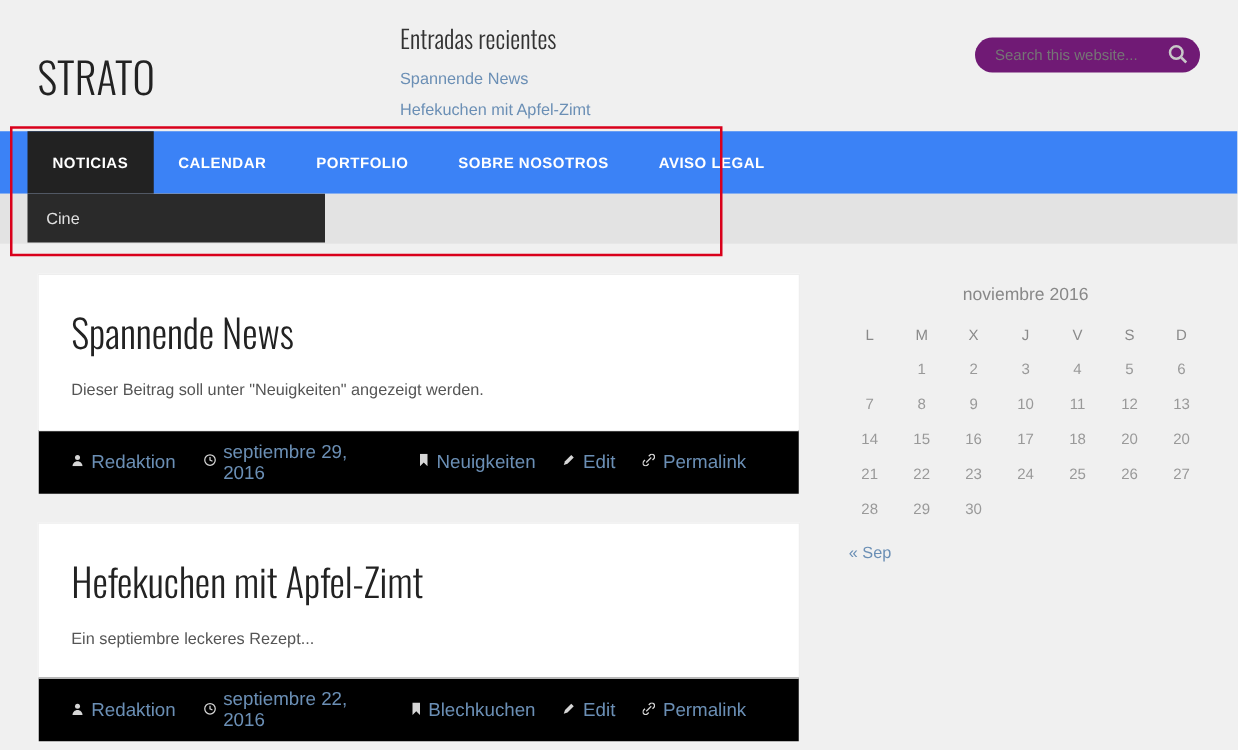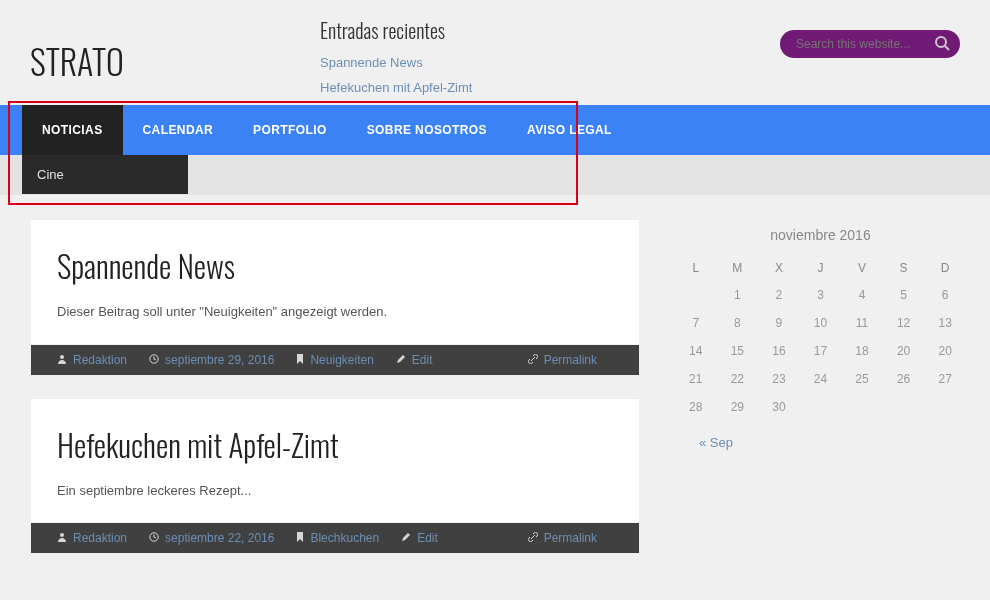--- a/index.html
+++ b/index.html
@@ -107,21 +107,21 @@
     }
     .sub-strip {
       background: #e3e3e3;
       height: 40px;
       position: relative;
     }
     .submenu {
       position: absolute;
       top: 0;
       left: 22px;
-      width: 166px;
+      width: 238px;
       background: #2a2a2a;
       color: #e0e0e0;
       font-size: 13px;
       padding: 12px 15px;
     }
     .main-wrap {
       display: flex;
       padding: 24px 24px 0 30px;
       gap: 35px;
     }
@@ -141,25 +141,25 @@
       padding: 22px 26px 14px 26px;
     }
     .post-excerpt {
       font-size: 13px;
       color: #555;
       padding: 0 26px 22px 26px;
       line-height: 1.5;
     }
     .post-meta {
       border-top: 1px solid #f2f2f2;
-      background: #404040;
+      background: #000000;
       padding: 8px 26px;
       display: flex;
       align-items: center;
-      font-size: 12px;
+      font-size: 15px;
       color: #a7a7a7;
       justify-content: space-between;
     }
     .meta-item {
       display: flex;
       align-items: center;
       gap: 6px;
       margin-right: 22px;
     }
     .meta-item a { color: #6b8fb5; text-decoration: none; }
@@ -185,21 +185,20 @@
       color: #8a8a8a;
       padding: 6px 0;
     }
     .calendar td {
       padding: 7px 0;
       color: #999;
     }
     .cal-nav {
       text-align: left;
       padding: 12px 4px;
-      margin-left: 20px;
     }
     .cal-nav a { color: #6b8fb5; text-decoration: none; font-size: 13px; }
   </style>
 </head>
 <body>
 
 <div class="header">
   <div class="logo">STRATO</div>
 
   <div class="recent-posts-widget">

